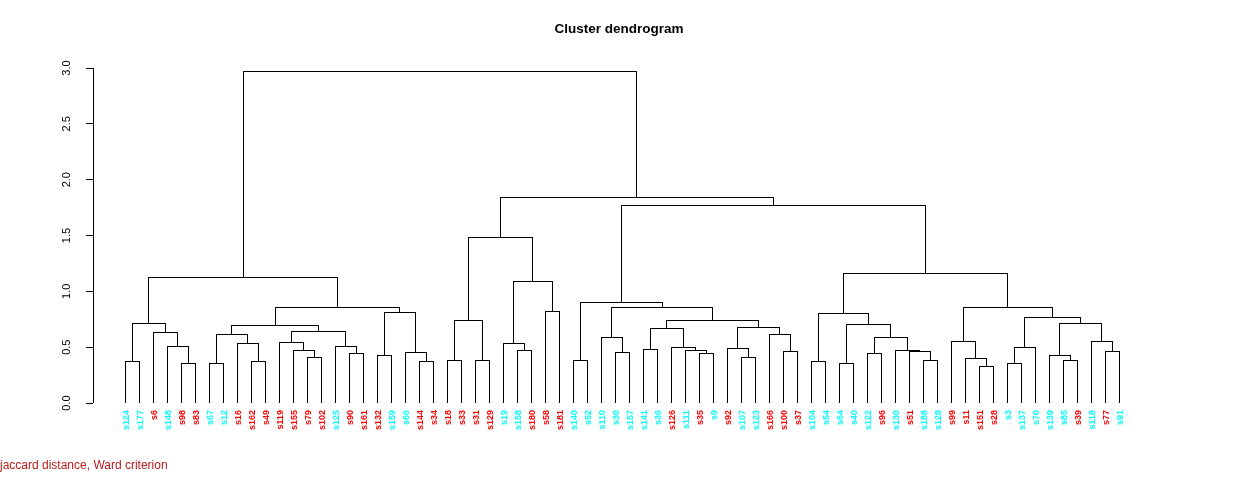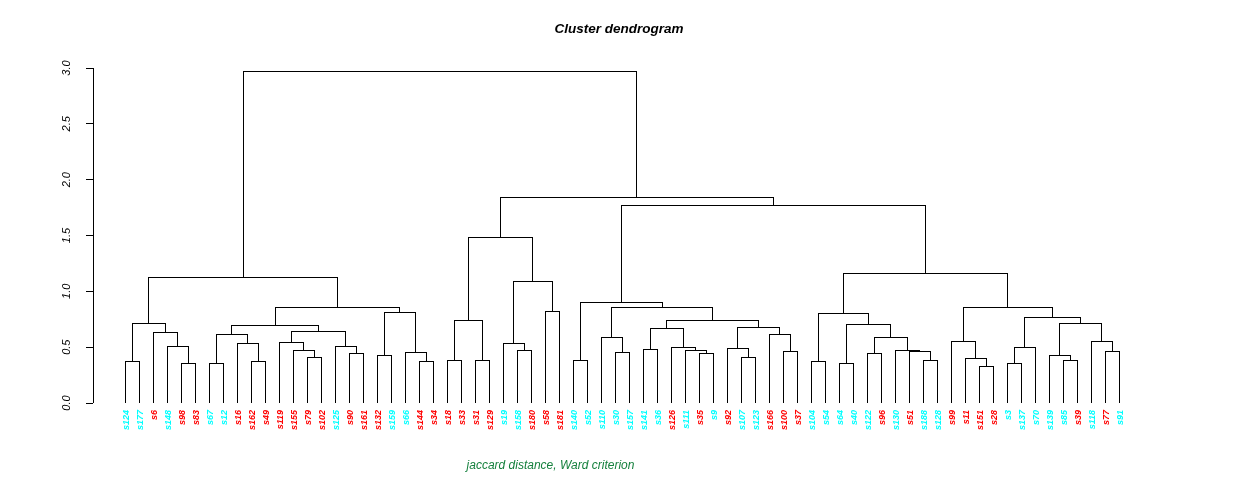--- a/index.html
+++ b/index.html
@@ -2,29 +2,28 @@
 <html><head>
 <meta charset="utf-8">
 <style>
   html,body{margin:0;padding:0;background:#ffffff;}
   #canvas{
     position:relative;
     width:1238px;height:500px;
     background:#ffffff;
     font-family:"Liberation Sans", sans-serif;
     overflow:hidden;
-    font-style:italic;
   }
   #chart-title{
     position:absolute;top:21px;left:0;width:1238px;
     text-align:center;font-size:13.5px;font-weight:bold;color:#000;
   }
   #x-axis-label{
     position:absolute;top:458px;left:0;width:1101px;
-    text-align:center;font-size:12px;color:#15803d;
+    font-size:12px;color:#b91c1c;
   }
   svg text{font-family:"Liberation Sans", sans-serif;}
 </style>
 </head>
 <body>
 
 <div id="canvas">
   <div id="chart-title">Cluster dendrogram</div>
   <svg id="plot" width="1238" height="500" viewBox="0 0 1238 500" xmlns="http://www.w3.org/2000/svg" shape-rendering="crispEdges">
       <g>

